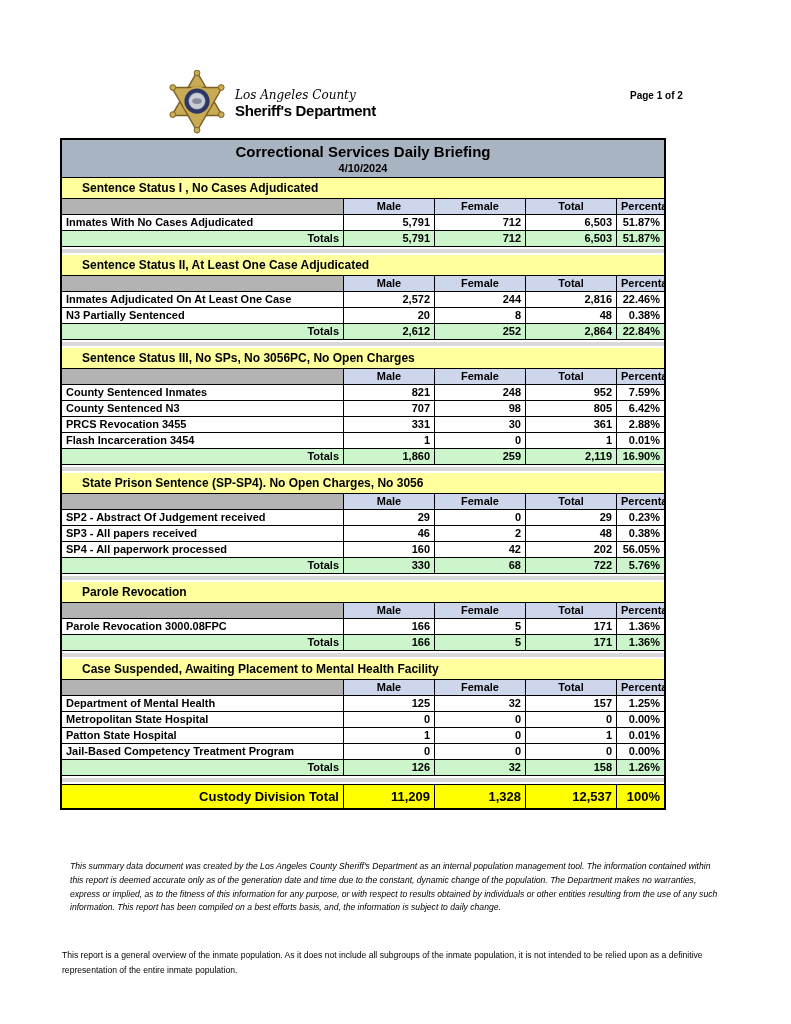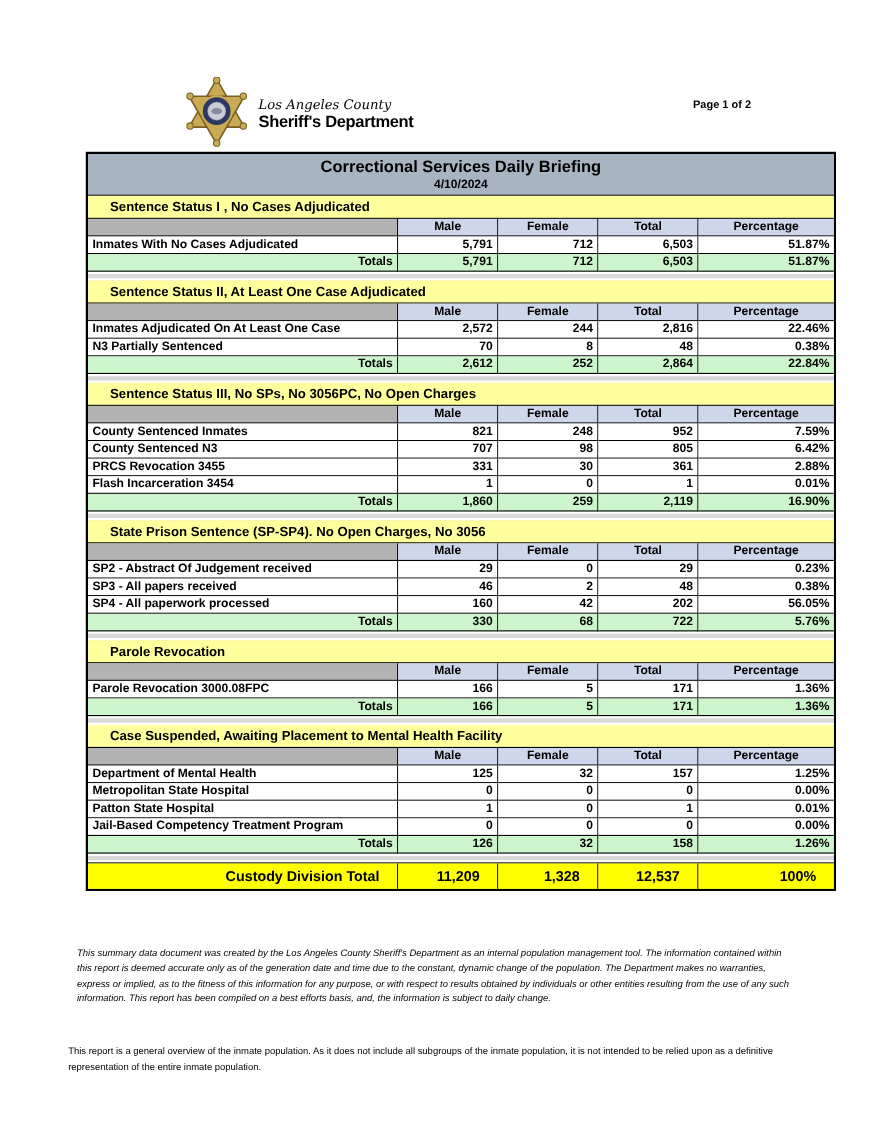--- a/index.html
+++ b/index.html
@@ -10,21 +10,21 @@
   *{box-sizing:border-box;}
   html,body{margin:0;padding:0;}
   body{width:791px;height:1024px;background:#fff;color:#000;
        font-family:"Liberation Sans","DejaVu Sans",sans-serif;position:relative;overflow:hidden;}
 
   .doc-header{position:absolute;top:70px;left:166px;display:flex;align-items:center;gap:7px;}
   .org1{font-family:"DejaVu Serif","Liberation Serif",serif;font-style:italic;font-size:12px;}
   .org2{font-weight:bold;font-size:15px;letter-spacing:-0.3px;margin-top:0px;}
   .page-label{position:absolute;top:90px;left:630px;font-size:10px;font-weight:bold;}
 
-  .table-wrap{position:absolute;top:138px;left:78px;width:682px;
+  .table-wrap{position:absolute;top:138px;left:60px;width:606px;
               border:2px solid var(--border);background:var(--gap_band);}
 
   .title-panel{background:var(--title_bar);text-align:center;border-bottom:1px solid var(--border);
                padding:3px 0 2px 0;}
   .doc-title{font-size:15px;font-weight:bold;line-height:18px;}
   .doc-date{font-size:11px;font-weight:bold;line-height:14px;}
 
   .sec-title{background:var(--section_header);font-weight:bold;font-size:12px;
              padding:2px 20px;line-height:16px;border-bottom:1px solid var(--border);}
 
@@ -38,21 +38,21 @@
   .label{background:#fff;text-align:left;}
   .num{background:#fff;text-align:right;}
   .totals .cell{background:var(--totals_row);}
   .tlabel{text-align:right;}
 
   .gap{height:8px;background:var(--gap_band);
        border-top:2px solid #fff;border-bottom:2px solid #fff;}
 
   .grand{border-top:1px solid var(--border);}
   .grand .cell{background:var(--grand_total_row);font-size:13px;line-height:19px;
-               padding:2px 16px;border-bottom:none;}
+               padding:2px 4px;border-bottom:none;}
   .glabel{text-align:right;}
 
   .disclaimer{position:absolute;top:860px;left:70px;width:650px;
               font-size:8.6px;font-style:italic;line-height:1.6;}
   .footnote{position:absolute;top:948px;left:62px;width:668px;
             font-size:8.6px;line-height:1.8;}
 </style>
 </head>
 <body>
 
@@ -123,21 +123,21 @@
           </div>
           <div class="trow">
             <div class="cell label">Inmates Adjudicated On At Least One Case</div>
             <div class="cell num">2,572</div>
             <div class="cell num">244</div>
             <div class="cell num">2,816</div>
             <div class="cell num">22.46%</div>
           </div>
           <div class="trow">
             <div class="cell label">N3 Partially Sentenced</div>
-            <div class="cell num">70</div>
+            <div class="cell num">20</div>
             <div class="cell num">8</div>
             <div class="cell num">48</div>
             <div class="cell num">0.38%</div>
           </div>
           <div class="trow totals">
             <div class="cell tlabel">Totals</div>
             <div class="cell num">2,612</div>
             <div class="cell num">252</div>
             <div class="cell num">2,864</div>
             <div class="cell num">22.84%</div>

